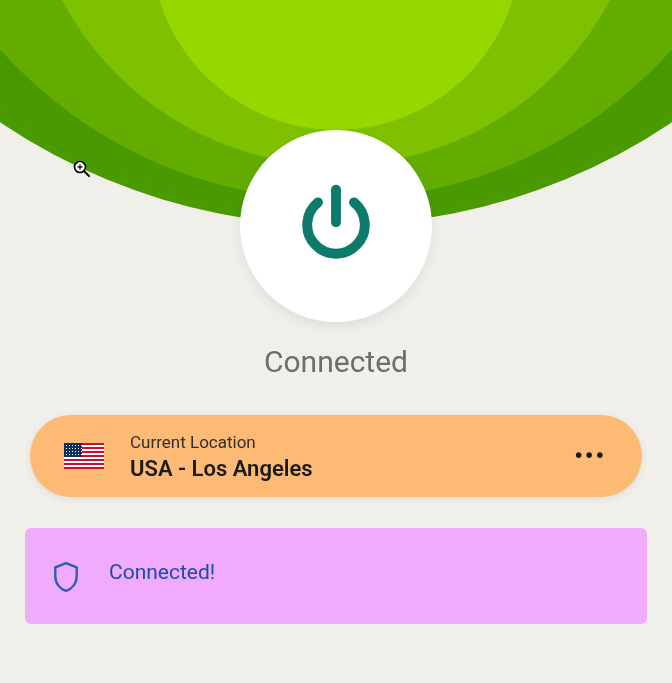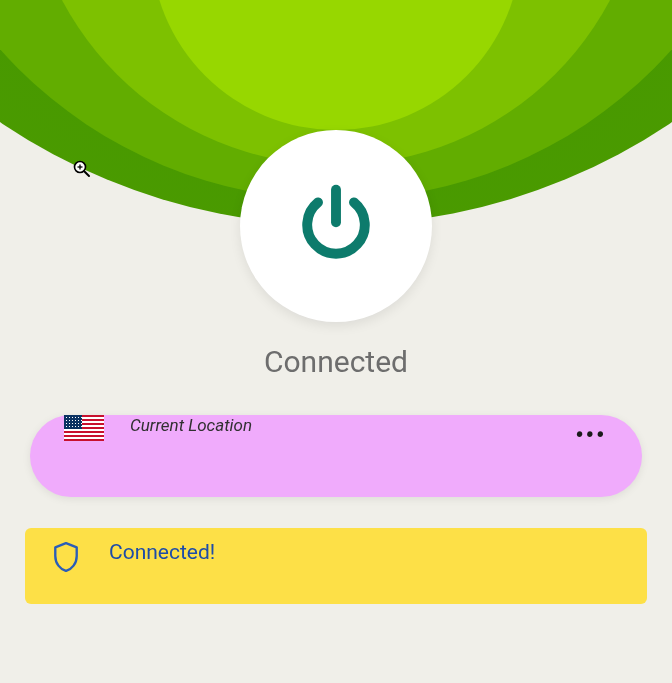--- a/index.html
+++ b/index.html
@@ -64,28 +64,27 @@
       top: 160px;
       left: 73px;
       z-index: 10;
     }
     .location-card {
       position: absolute;
       top: 415px;
       left: 30px;
       width: 612px;
       height: 82px;
-      background: #f0abfc;
+      background: #fdba74;
       border-radius: 41px;
       box-shadow: 0 2px 8px rgba(0,0,0,0.08);
       display: flex;
-      align-items: flex-start;
+      align-items: center;
       padding: 0 28px 0 34px;
       cursor: pointer;
-      font-style: italic;
     }
     .flag {
       width: 40px;
       height: 26px;
       flex-shrink: 0;
       background: linear-gradient(
         to bottom,
         #c8102e 0%, #c8102e 7.7%,
         #ffffff 7.7%, #ffffff 15.4%,
         #c8102e 15.4%, #c8102e 23.1%,
@@ -138,23 +137,23 @@
       letter-spacing: 2px;
       line-height: 1;
       font-weight: 700;
       padding: 8px;
     }
     .info-banner {
       position: absolute;
       top: 528px;
       left: 25px;
       width: 622px;
-      background: #fde047;
+      background: #f0abfc;
       border-radius: 6px;
-      padding: 12px 28px 28px 28px;
+      padding: 32px 28px 28px 28px;
       display: flex;
       align-items: flex-start;
     }
     .shield-icon {
       width: 26px;
       height: 30px;
       flex-shrink: 0;
       margin-top: 2px;
     }
     .info-text {
@@ -197,20 +196,21 @@
     </svg>
   </span>
 </div>
 
 <div class="status-text">Connected</div>
 
 <div class="location-card">
   <div class="flag"></div>
   <div class="location-text">
     <div class="location-label">Current Location</div>
+    <div class="location-value">USA - Los Angeles</div>
   </div>
   <div class="more-dots">•••</div>
 </div>
 
 <div class="info-banner">
   <span>
     <svg class="shield-icon" viewBox="0 0 24 28">
       <path d="M12 1 L22 5 L22 13 C22 20 17.5 25.5 12 27 C6.5 25.5 2 20 2 13 L2 5 Z" fill="none" stroke="#2a5db8" stroke-width="2.2" stroke-linejoin="round"></path>
     </svg>
   </span>

